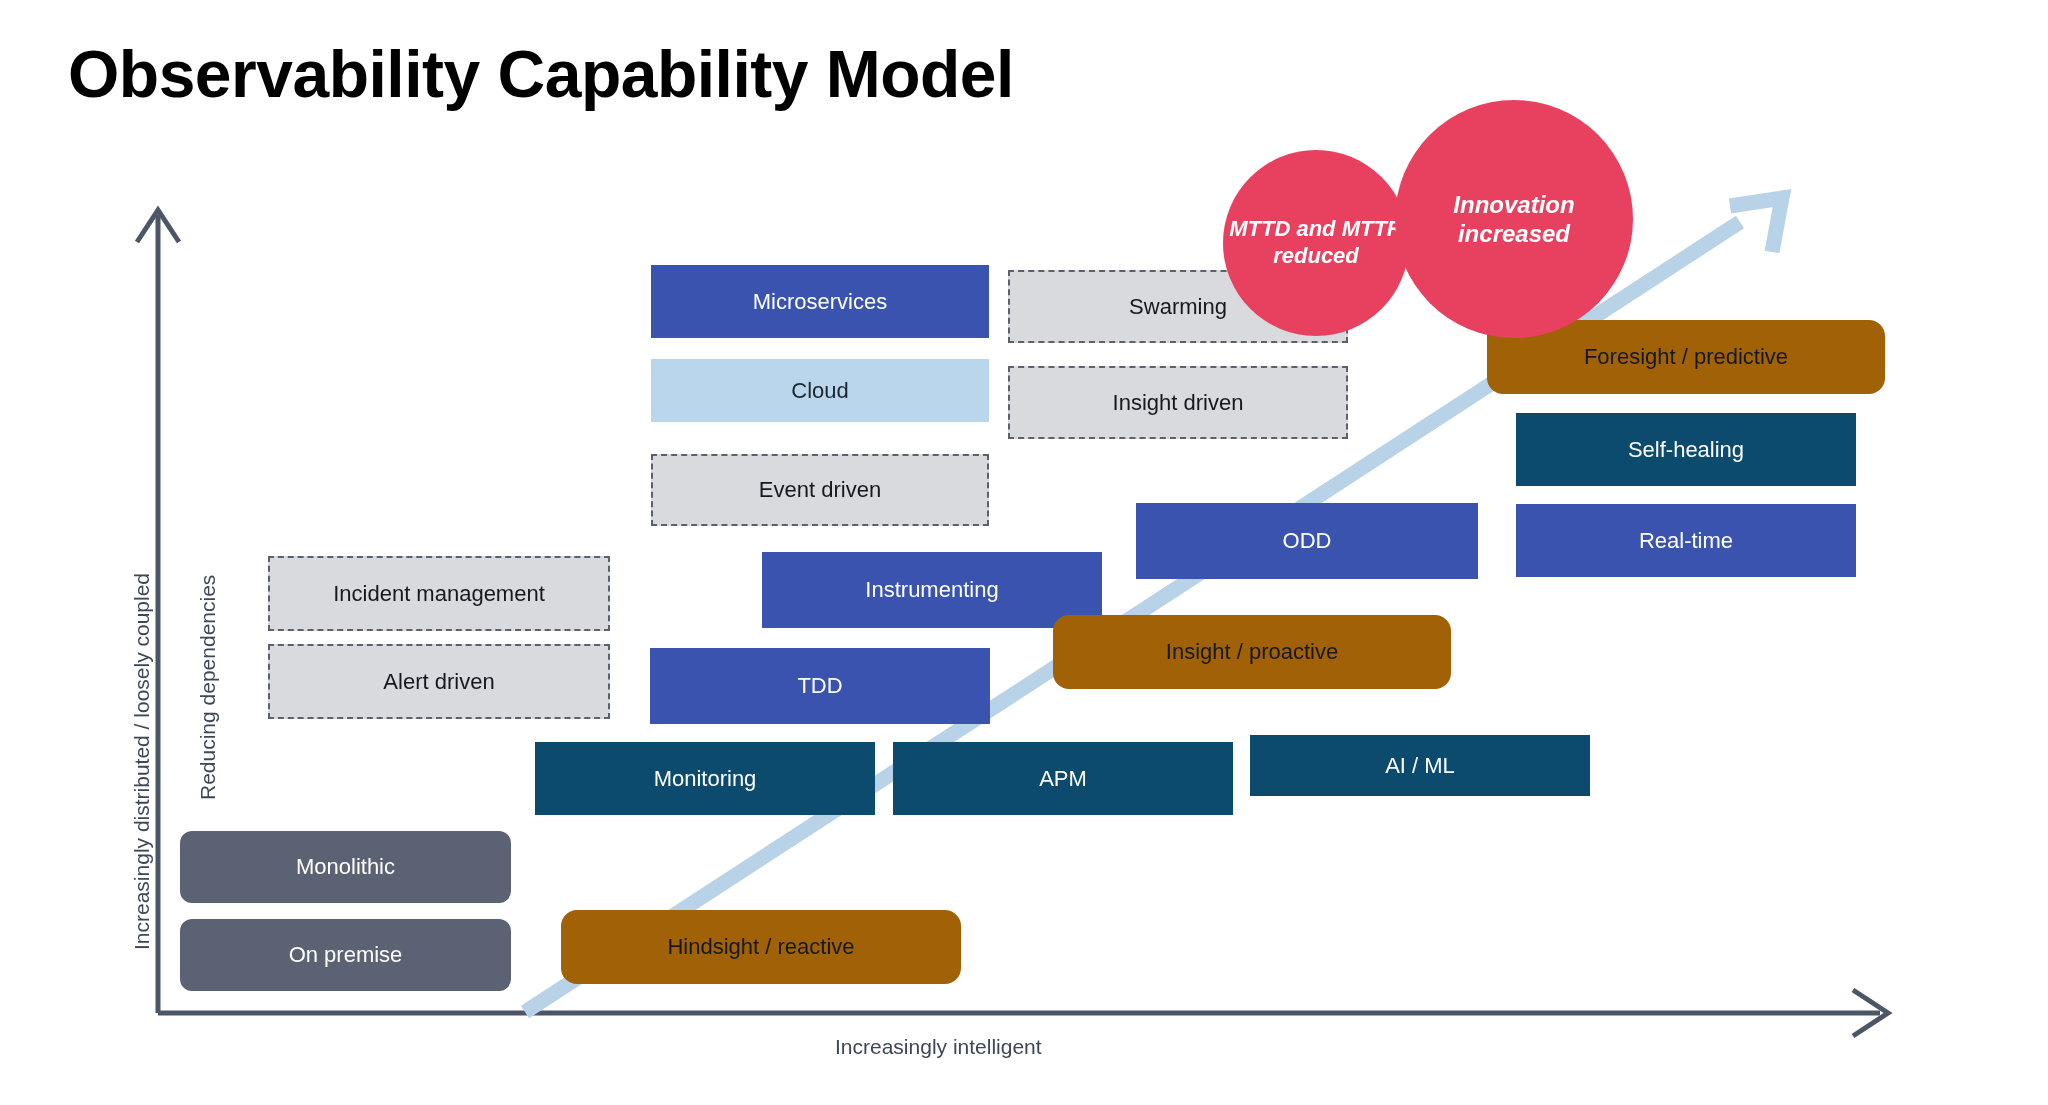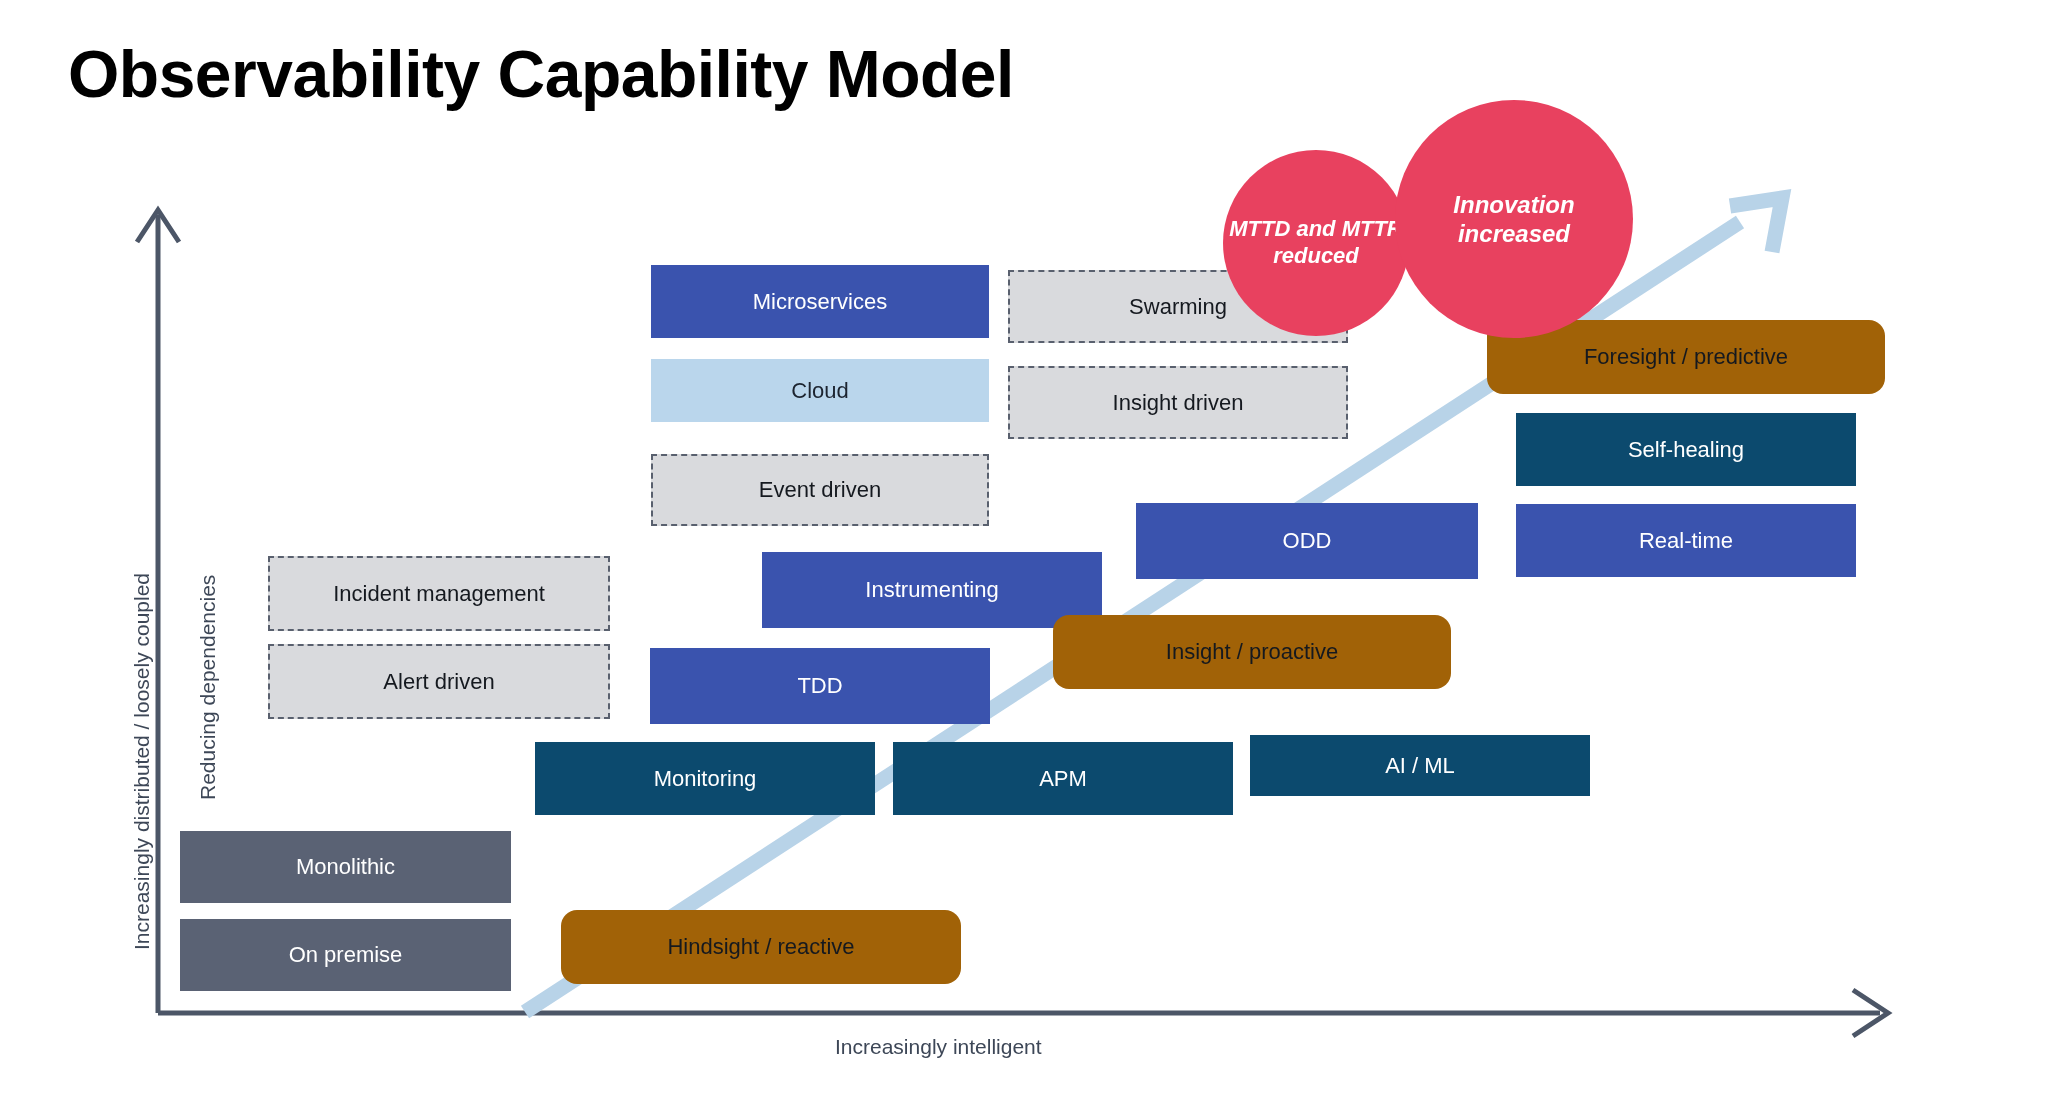--- a/index.html
+++ b/index.html
@@ -67,21 +67,21 @@
     font-size: 22px;
     line-height: 1.25;
     padding: 16px 10px;
   }
   .node .node-label { display: block; }
 
   
   .v-blue      { background: #3a53ae; color: #ffffff; }
   .v-lightblue { background: #bad6ec; color: #1c2430; }
   .v-dark      { background: #0c4a6e; color: #ffffff; }
-  .v-slate     { background: #5a6274; color: #ffffff; }
+  .v-slate     { background: #5a6274; color: #ffffff; border-radius: 12px; }
   .v-dashed    { background: #d9dadd; color: #15191f; border: 2.5px dashed #59606e; }
   .v-pill      { background: #a16207; color: #15191f; border-radius: 16px; }
 
   
   .circle {
     position: absolute;
     border-radius: 50%;
     background: #e8415f;
     color: #ffffff;
     display: flex;

